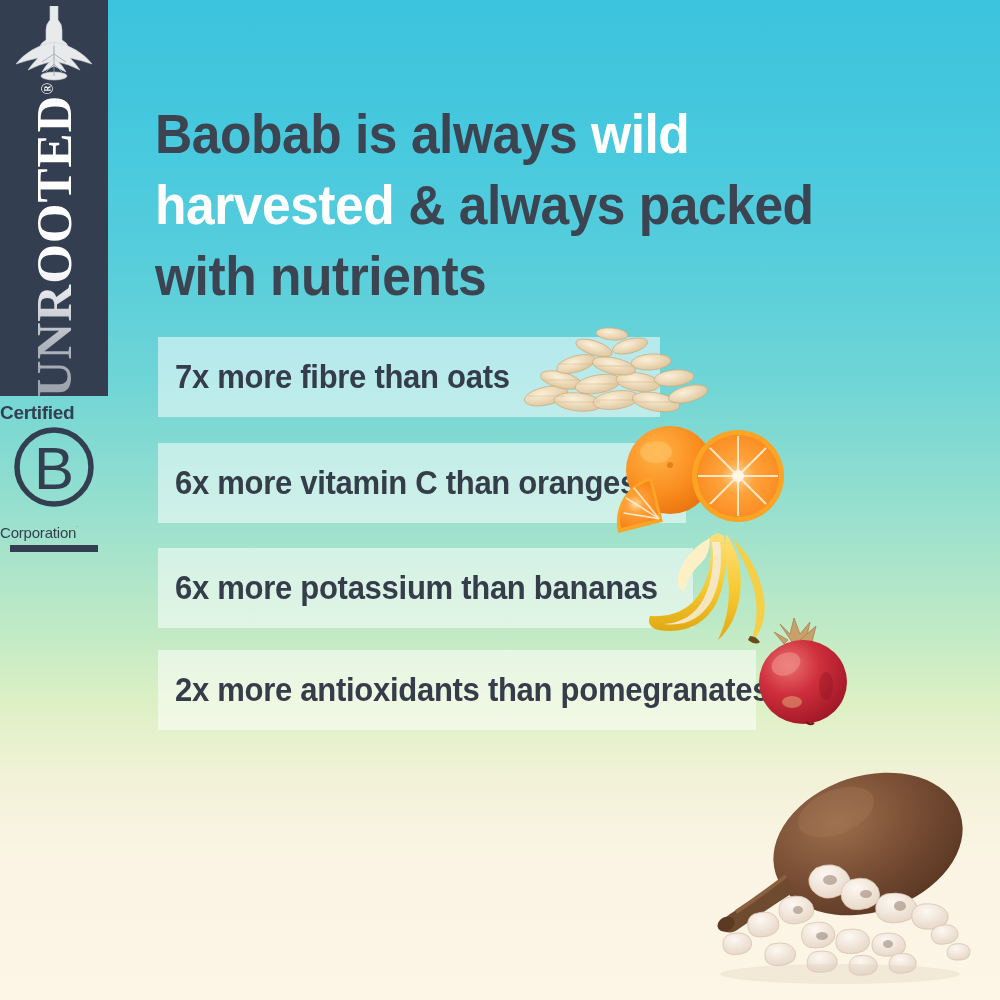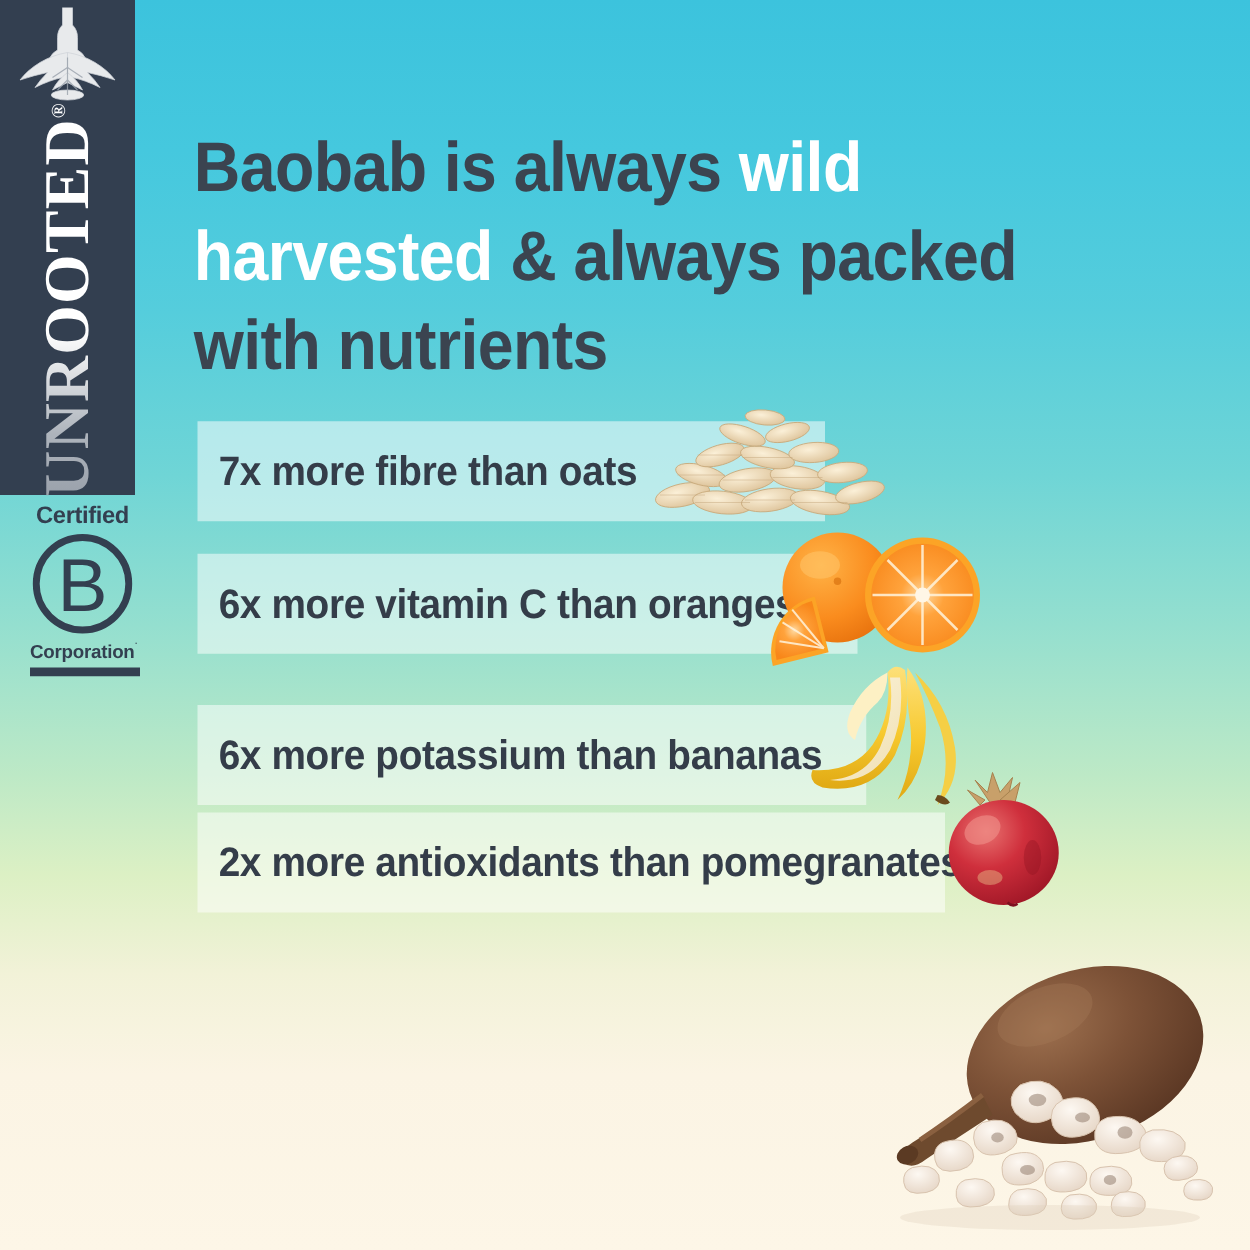--- a/index.html
+++ b/index.html
@@ -58,39 +58,37 @@
     font-size:16px;
     vertical-align:super;
     letter-spacing:0;
   }
 
   
   .bcorp {
     position:absolute; left:0; top:400px;
     width:108px; height:148px;
     color:#333f50;
-    text-align:center;
-    padding-left:24px;
   }
   .bcorp-top {
     font-size:19px; font-weight:bold;
     letter-spacing:-0.3px;
     line-height:22px;
     padding-top:2px;
   }
   .bcorp-circle {
     position:relative;
     width:82px; height:82px;
     margin:2px auto 0 auto;
   }
   .bcorp-bottom {
-    font-size:15px; font-weight:bold;
+    font-size:15px; font-weight:normal;
     letter-spacing:-0.2px;
     line-height:18px;
-    margin-top:1px;
+    margin-top:13px;
     position:relative;
     display:inline-block;
   }
   .bcorp-bottom sup { font-size:8px; vertical-align:super; }
   .bcorp-rule {
     width:88px; height:7px;
     background:#333f50;
     margin:3px auto 0 auto;
   }
 
@@ -125,21 +123,21 @@
     font-size:33px;
     letter-spacing:-0.3px;
     color:#343d49;
     padding-left:18px;
     white-space:nowrap;
     transform:scaleX(0.94);
     transform-origin:left center;
   }
   #bar0 { top:337px; width:502px; }
   #bar1 { top:443px; width:528px; }
-  #bar2 { top:564px; width:535px; }
+  #bar2 { top:548px; width:535px; }
   #bar3 { top:650px; width:598px; }
 
   
   .art { position:absolute; }
 
   
   #art-oats { left:506px; top:318px; width:210px; height:100px; }
   
   #art-oranges { left:598px; top:410px; width:200px; height:130px; }
   

